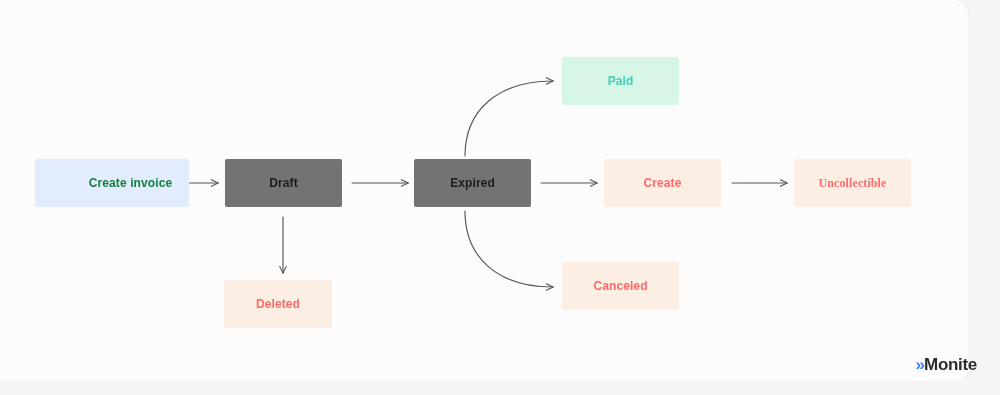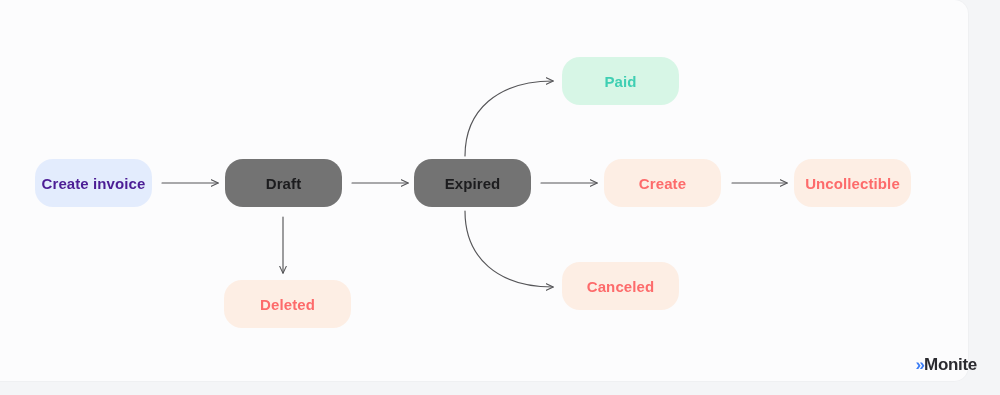--- a/index.html
+++ b/index.html
@@ -22,28 +22,28 @@
   #diagram{
     position:absolute;
     left:0;top:0;
     width:1000px;height:395px;
   }
   .node{
     position:absolute;
     display:flex;
     align-items:center;
     justify-content:center;
-    border-radius:18px;
-    font-size:15px;
+    border-radius:2px;
+    font-size:12px;
     letter-spacing:0.1px;
     white-space:nowrap;
     user-select:none;
   }
   .node.neutral{ background:#737373; color:#1c1c1e; font-weight:700; }
-  .node.blue   { background:#e3ecfd; color:#4c1d95; font-weight:600; }
+  .node.blue   { background:#e3ecfd; color:#15803d; font-weight:600;padding-left:37px; }
   .node.green  { background:#d7f6e6; color:#3fcfb3; font-weight:600; }
   .node.red    { background:#fdeee4; color:#fd6b6b; font-weight:600; }
 
   #edges{
     position:absolute;
     left:0;top:0;
     width:1000px;height:395px;
     pointer-events:none;
   }
   #logo{
@@ -115,29 +115,29 @@
   </div>
 
   <div class="node green" style="left:562px;top:57px;width:117px;height:48px;">
     <span>Paid</span>
   </div>
 
   <div class="node red" style="left:604px;top:159px;width:117px;height:48px;">
     <span>Create</span>
   </div>
 
-  <div class="node red" style="left:794px;top:159px;width:117px;height:48px;">
+  <div class="node red" style="left:794px;top:159px;width:117px;height:48px;font-family:Liberation Serif, serif;">
     <span>Uncollectible</span>
   </div>
 
   <div class="node red" style="left:562px;top:262px;width:117px;height:48px;">
     <span>Canceled</span>
   </div>
 
-  <div class="node red" style="left:224px;top:280px;width:127px;height:48px;">
+  <div class="node red" style="left:224px;top:280px;width:108px;height:48px;">
     <span>Deleted</span>
   </div>
 
   <div id="logo">
     <span class="mark">»</span>
     <span class="word">Monite</span>
   </div>
 
 </div>
 

